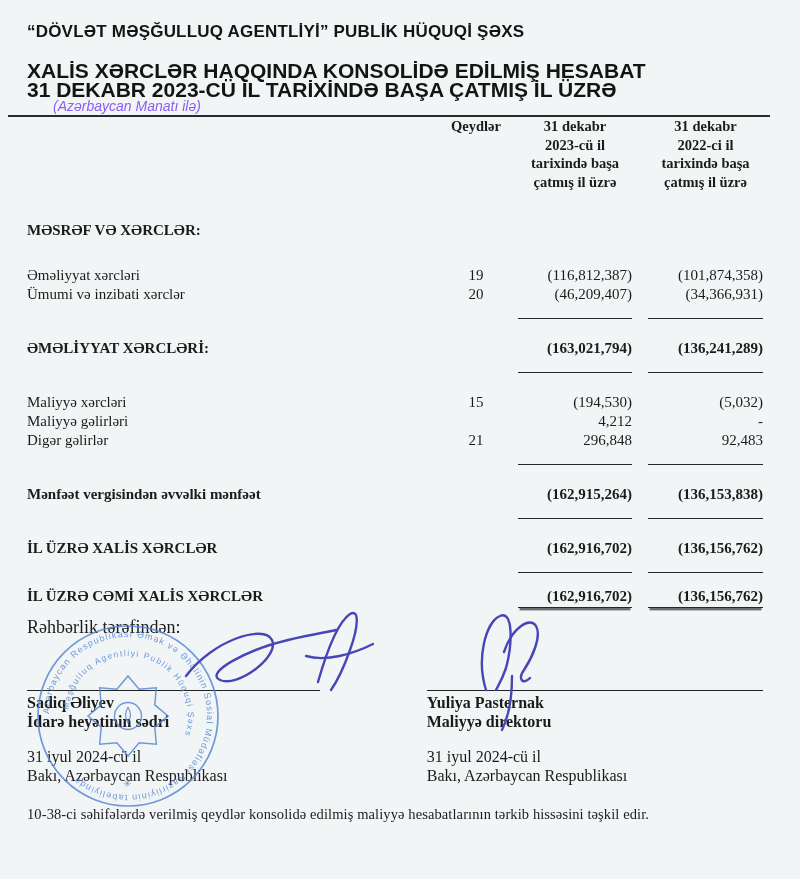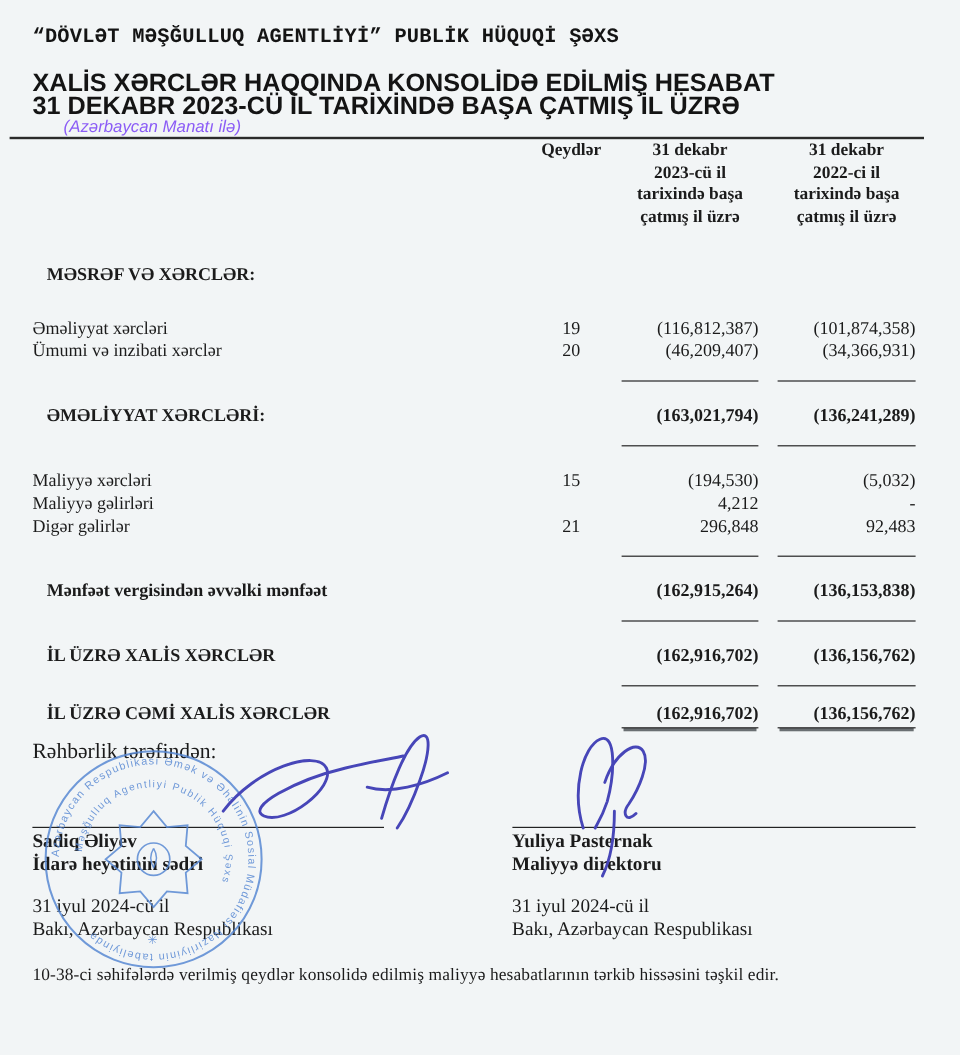--- a/index.html
+++ b/index.html
@@ -8,21 +8,21 @@
     background:#f2f5f6;
     font-family:"Liberation Serif", serif;
     color:#1b1b1b;
     position:relative;
     overflow:hidden;
   }
   .doc{padding:14px 37px 0 27px;position:relative;}
 
   
   .org-title{
-    font-family:Liberation Mono, monospace;
+    font-family:Liberation Sans, sans-serif;
     font-weight:bold;font-size:17px;letter-spacing:.2px;
     margin:8px 0 0 0;color:#141414;
   }
   .report-title{
     font-family:"Liberation Sans", sans-serif;
     font-weight:bold;font-size:21px;line-height:19px;
     margin-top:19px;color:#141414;
   }
   .currency-note{
     font-family:"Liberation Sans", sans-serif;
@@ -33,21 +33,21 @@
   
   .thead{display:flex;font-weight:bold;font-size:14.5px;line-height:18.5px;}
   .pre{white-space:pre-line;}
   .lbl{flex:1;}
   .note{width:68px;text-align:center;}
   .v1{width:114px;margin-left:8px;text-align:right;}
   .v2{width:115px;margin-left:16px;text-align:right;}
   .thead .v1,.thead .v2{text-align:center;}
 
   .row{display:flex;align-items:baseline;font-size:15px;line-height:19px;}
-  .row.b{font-weight:bold;margin-left:12px;}
+  .row.b{font-weight:bold;}
   .row.u .v1,.row.u .v2{border-bottom:1.6px solid #262626;padding-bottom:14px;}
   .row.uu .v1,.row.uu .v2{
     border-bottom:1.6px solid #262626;padding-bottom:1px;
     box-shadow:0 4px 0 -1.6px #6a6f72;
   }
   .mt30{margin-top:30px;}.mt26{margin-top:26px;}.mt20{margin-top:20px;}.mt14{margin-top:14px;}
 
   
   .mgmt-heading{font-weight:normal;font-size:18px;margin-top:9px;}
   .sig-area{display:flex;margin-top:0;}

